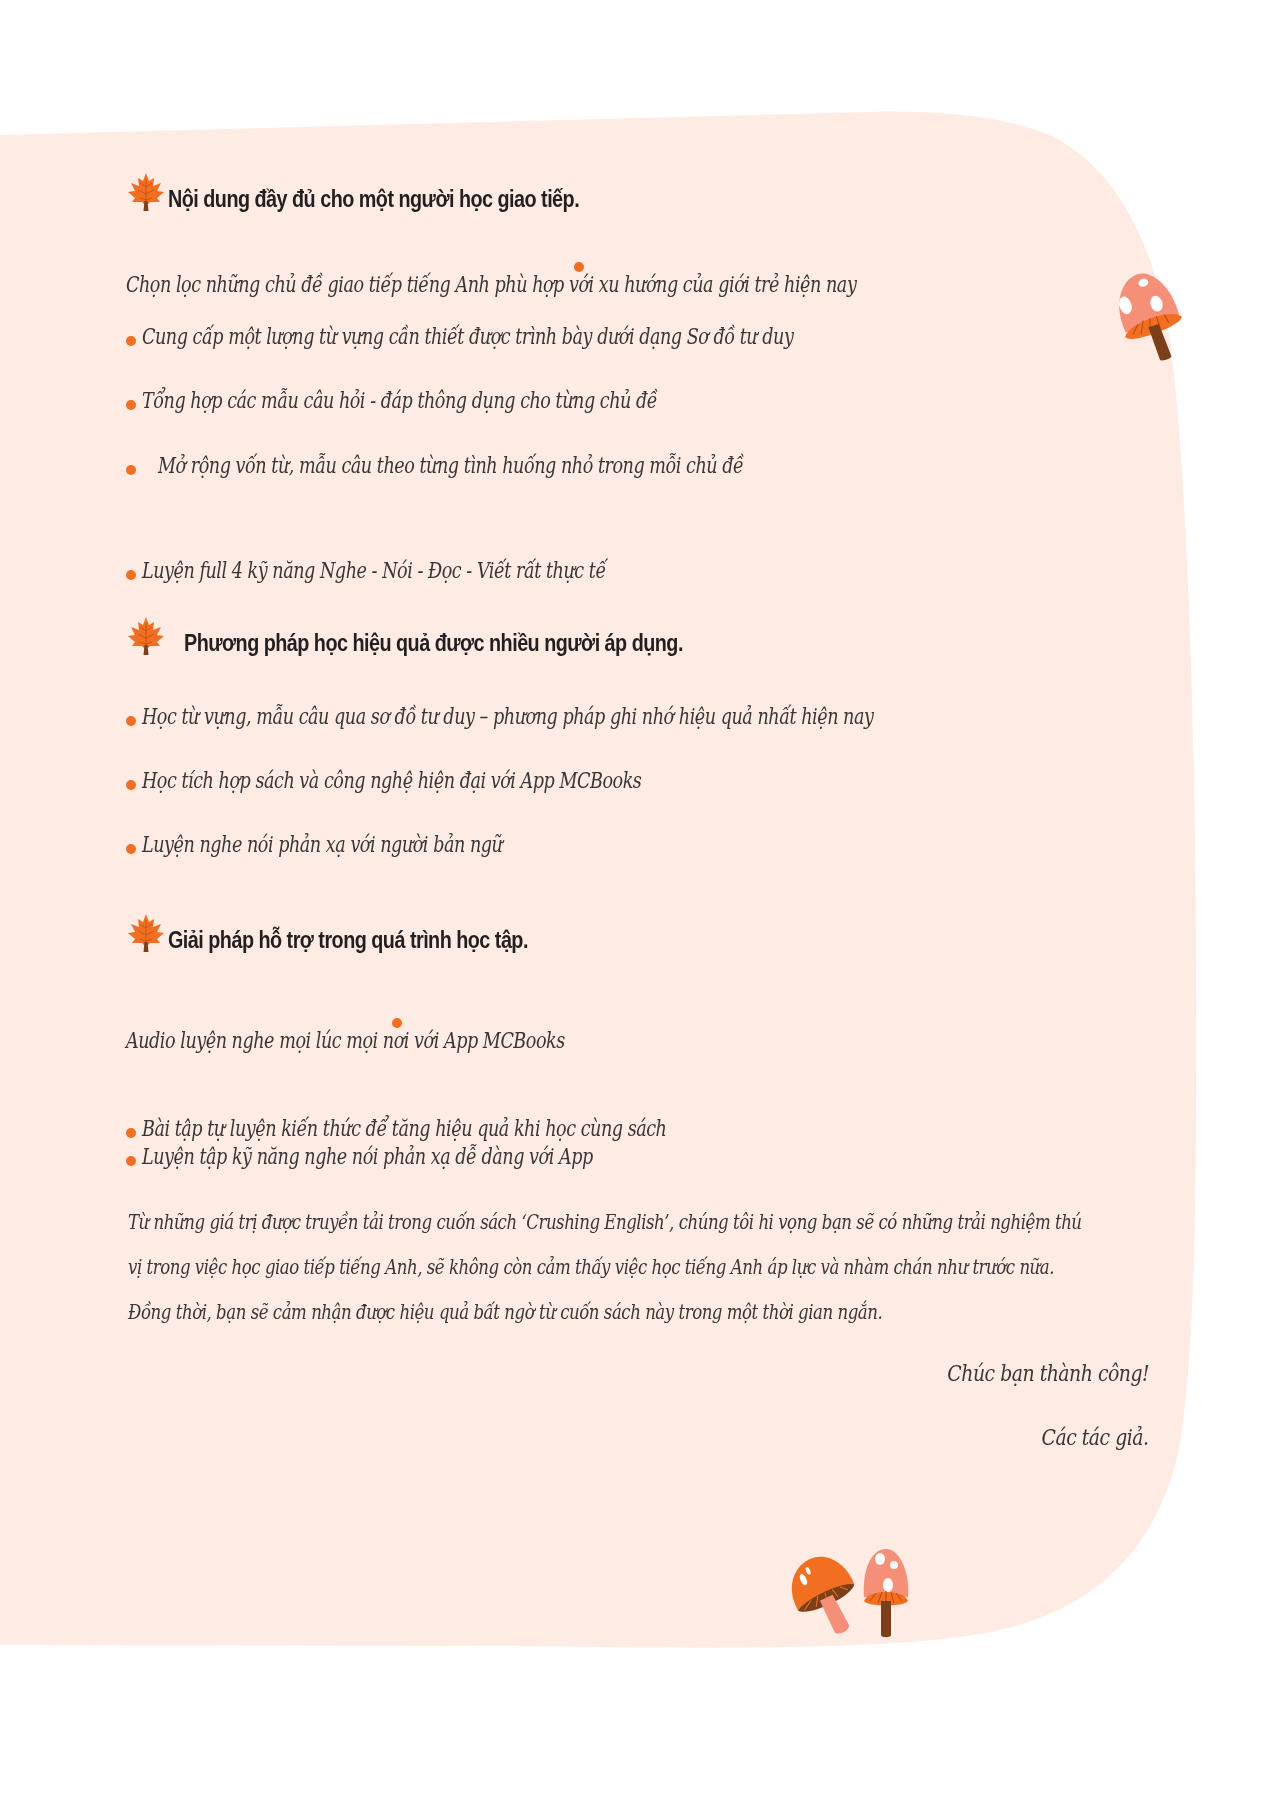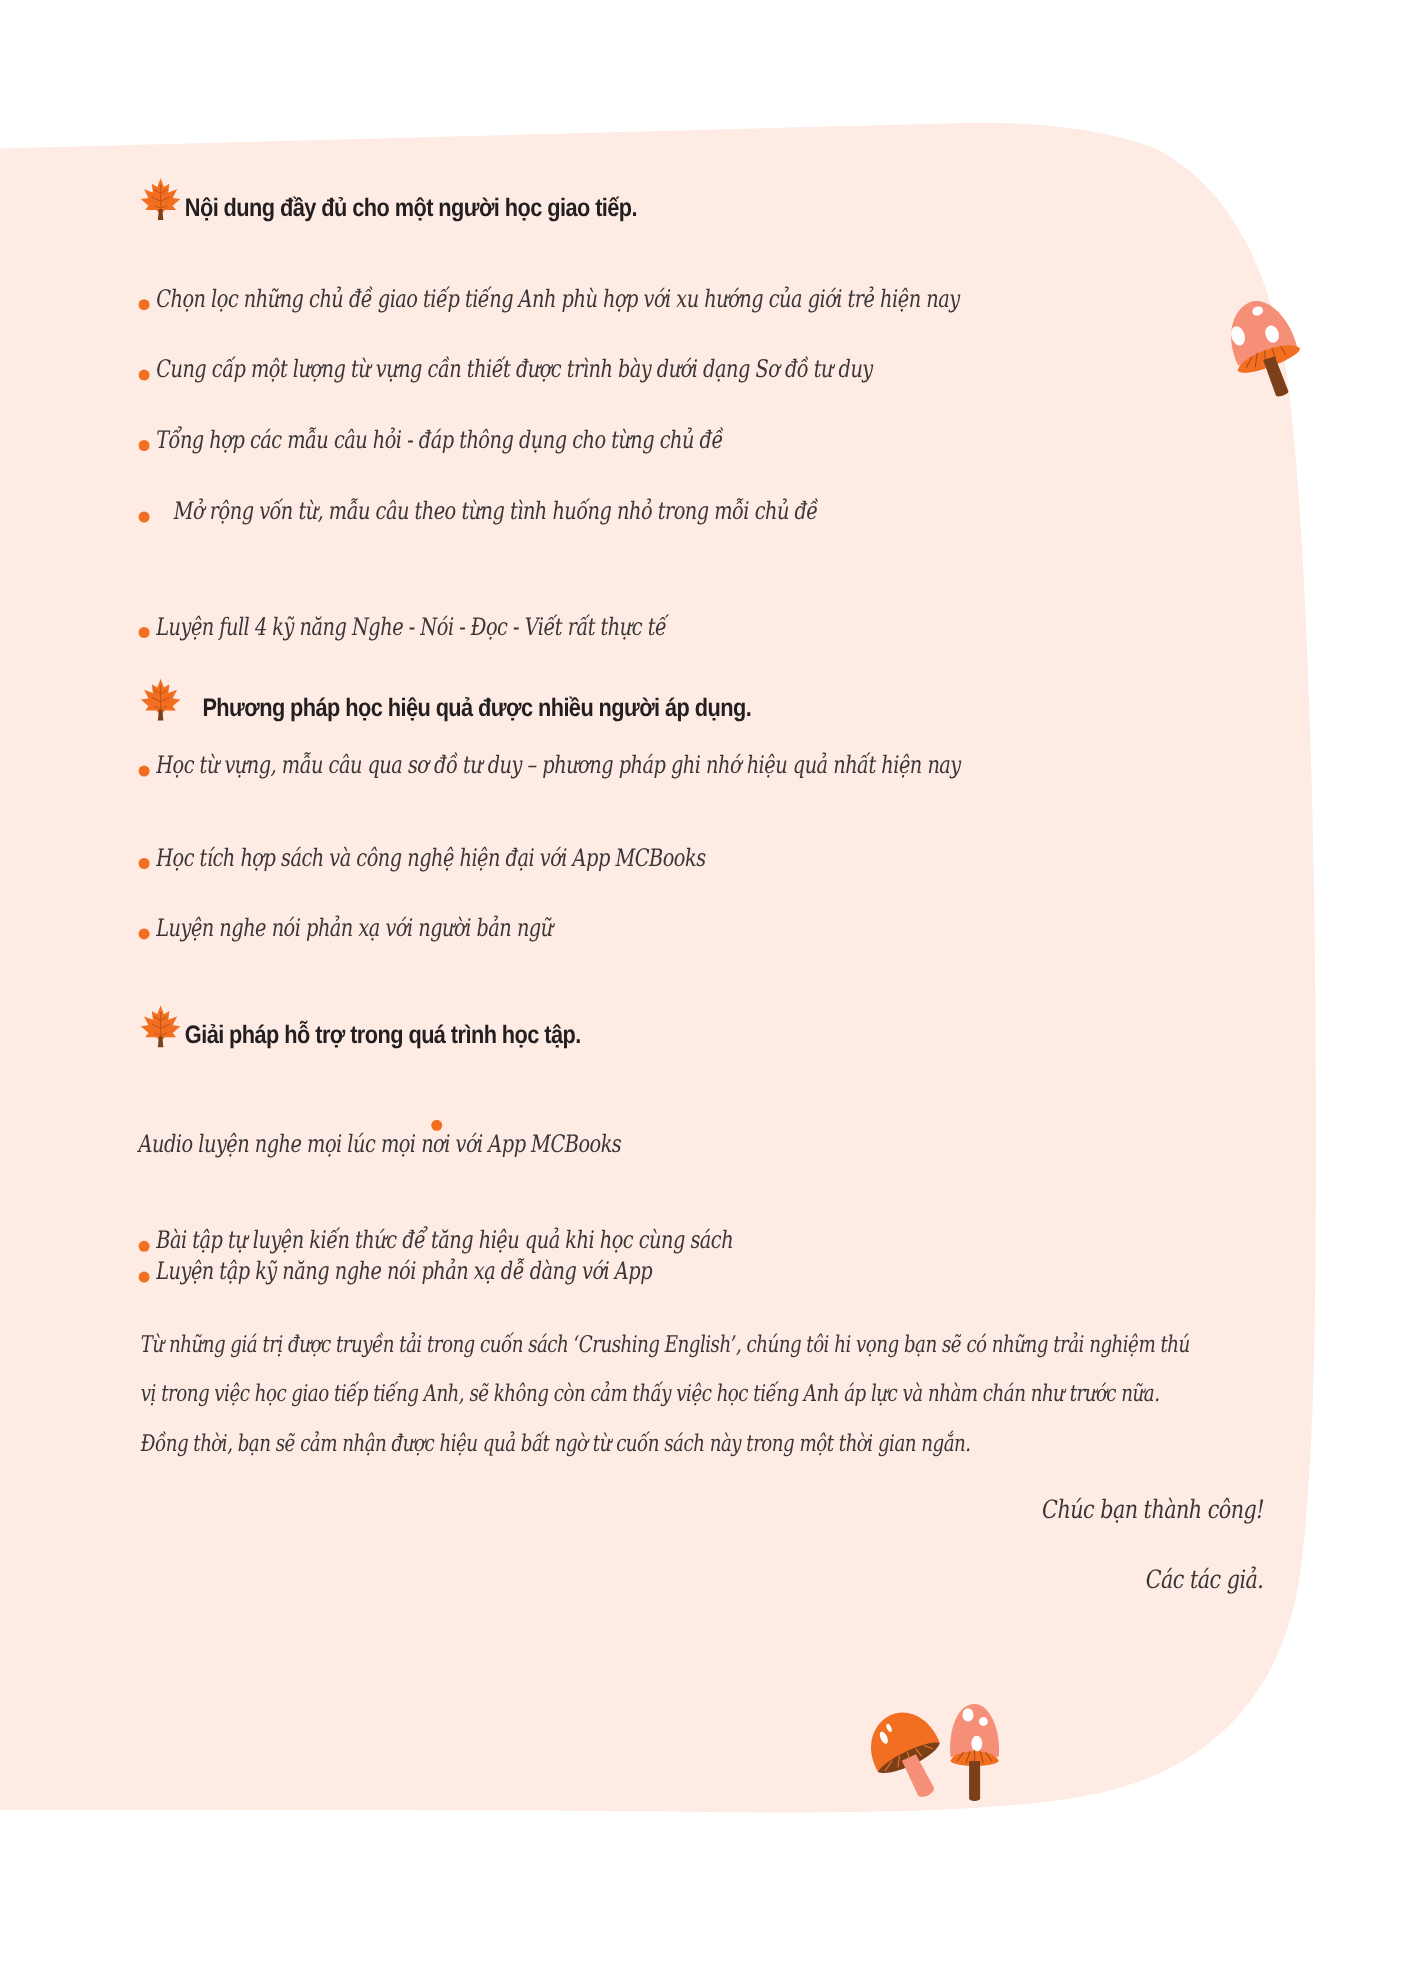--- a/index.html
+++ b/index.html
@@ -118,30 +118,30 @@
   </style>
 </head>
 <body>
 
 <svg class="blob" viewBox="0 0 1284 1800" width="1284" height="1800">
   <path d="M0,135 L870,112 C930,110 1000,115 1050,135 C1110,165 1150,230 1168,330 C1185,430 1195,700 1196,950 C1197,1200 1195,1330 1182,1430 C1168,1530 1110,1605 1000,1630 C900,1652 700,1648 500,1646 L0,1645 Z" fill="#fdebe4"></path>
 </svg>
 
 <div class="content">
 
-  <div class="section-heading" style="top:162px;">
+  <div class="section-heading" style="top:173px;">
     <svg class="leaf" viewBox="0 0 40 42">
       <path d="M20,2 L23,10 L28,7 L27,15 L35,12 L31,20 L38,21 L31,27 L34,31 L24,31 L21,34 L19,34 L16,31 L6,31 L9,27 L2,21 L9,20 L5,12 L13,15 L12,7 L17,10 Z" fill="#f26f21"></path>
       <path d="M20,8 L20,34 M20,16 L26,12 M20,16 L14,12 M20,23 L28,19 M20,23 L12,19 M20,29 L26,27 M20,29 L14,27" stroke="#c95516" stroke-width="1" fill="none"></path>
       <path d="M18.5,30 L21.5,30 L22.5,40 L17.5,40 Z" fill="#7b4019"></path>
     </svg>
     <span class="heading-text">Nội dung đầy đủ cho một người học giao tiếp.</span>
   </div>
 
-  <div class="bullet-item" style="top:252px;">
+  <div class="bullet-item" style="top:252px;flex-direction:column;">
     <span class="bullet-dot"></span>
     <span class="script">Chọn lọc những chủ đề giao tiếp tiếng Anh phù hợp với xu hướng của giới trẻ hiện nay</span>
   </div>
   <div class="bullet-item" style="top:316px;">
     <span class="bullet-dot"></span>
     <span class="script">Cung cấp một lượng từ vựng cần thiết được trình bày dưới dạng Sơ đồ tư duy</span>
   </div>
   <div class="bullet-item" style="top:380px;">
     <span class="bullet-dot"></span>
     <span class="script">Tổng hợp các mẫu câu hỏi - đáp thông dụng cho từng chủ đề</span>
@@ -157,21 +157,21 @@
 
   <div class="section-heading" style="top:617px;gap:16px;">
     <svg class="leaf" viewBox="0 0 40 42">
       <path d="M20,2 L23,10 L28,7 L27,15 L35,12 L31,20 L38,21 L31,27 L34,31 L24,31 L21,34 L19,34 L16,31 L6,31 L9,27 L2,21 L9,20 L5,12 L13,15 L12,7 L17,10 Z" fill="#f26f21"></path>
       <path d="M20,8 L20,34 M20,16 L26,12 M20,16 L14,12 M20,23 L28,19 M20,23 L12,19 M20,29 L26,27 M20,29 L14,27" stroke="#c95516" stroke-width="1" fill="none"></path>
       <path d="M18.5,30 L21.5,30 L22.5,40 L17.5,40 Z" fill="#7b4019"></path>
     </svg>
     <span class="heading-text">Phương pháp học hiệu quả được nhiều người áp dụng.</span>
   </div>
 
-  <div class="bullet-item" style="top:676px;justify-content:center;">
+  <div class="bullet-item" style="top:696px;justify-content:center;">
     <span class="bullet-dot"></span>
     <span class="script">Học từ vựng, mẫu câu qua sơ đồ tư duy – phương pháp ghi nhớ hiệu quả nhất hiện nay</span>
   </div>
   <div class="bullet-item" style="top:760px;justify-content:center;">
     <span class="bullet-dot"></span>
     <span class="script">Học tích hợp sách và công nghệ hiện đại với App MCBooks</span>
   </div>
   <div class="bullet-item" style="top:824px;">
     <span class="bullet-dot"></span>
     <span class="script">Luyện nghe nói phản xạ với người bản ngữ</span>

